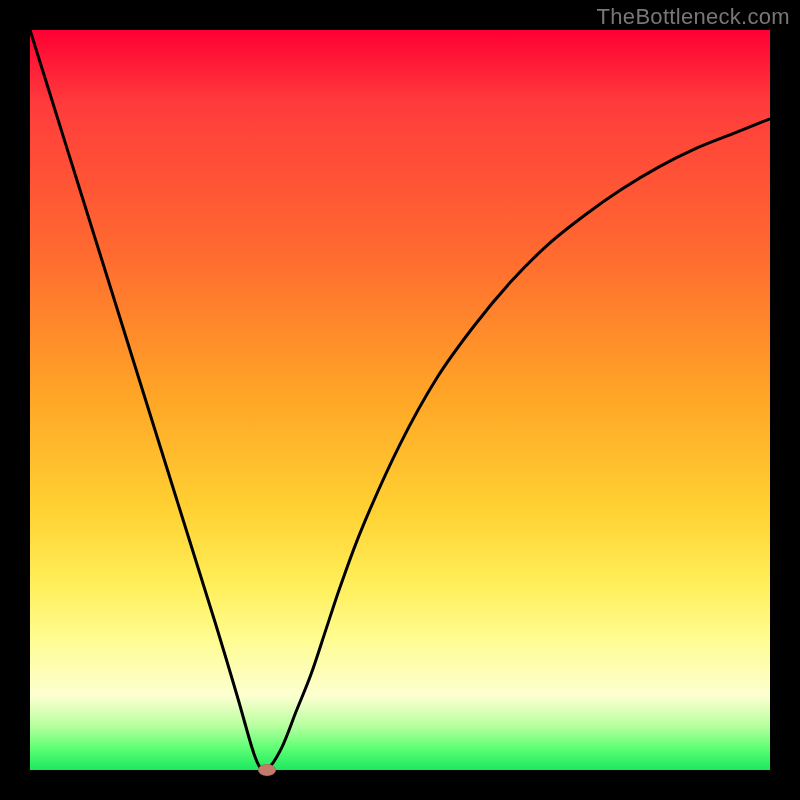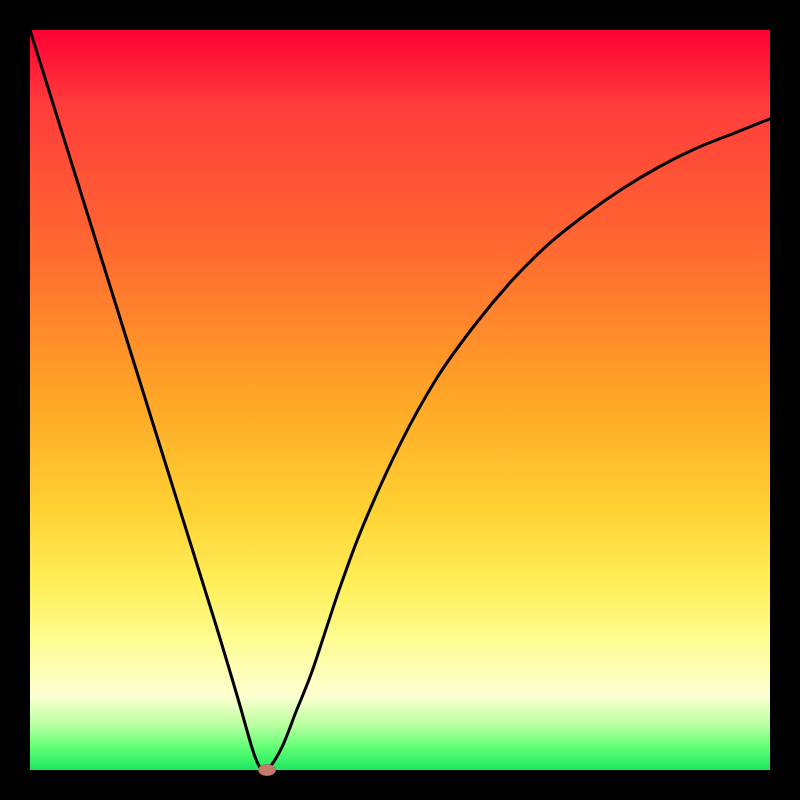--- a/index.html
+++ b/index.html
@@ -62,20 +62,21 @@
     height: 12px;
     border-radius: 50%;
     background: #c47a6a;
     box-shadow: 0 0 0 0.5px rgba(0,0,0,0.15) inset;
   }
 </style>
 </head>
 <body>
 
 <div class="frame">
+  <div class="watermark">TheBottleneck.com</div>
 
   <div class="plot-area">
     <svg class="curve" viewBox="0 0 740 740" preserveAspectRatio="none">
       <path fill="none" stroke="#000000" stroke-width="3" d="M 0,0 C 6.166666666666667,19.73333333333333 24.666666666666664,78.93333333333331 37,118.39999999999998 C 49.333333333333336,157.86666666666665 61.666666666666664,197.3333333333333 74,236.79999999999995 C 86.33333333333333,276.26666666666665 98.66666666666667,315.7333333333333 111,355.2 C 123.33333333333333,394.6666666666667 135.66666666666666,434.1333333333333 148,473.6 C 160.33333333333334,513.0666666666667 175.13333333333333,559.9333333333334 185,592 C 194.86666666666667,624.0666666666666 201.03333333333336,645.0333333333333 207.20000000000002,666 C 213.36666666666667,686.9666666666667 218.3,706.0833333333333 222,717.8 C 225.7,729.5166666666667 226.93333333333334,732.5999999999999 229.4,736.3 C 231.86666666666667,740 233.10000000000002,743.0833333333334 236.8,740 C 240.5,736.9166666666666 246.66666666666669,727.6666666666666 251.60000000000002,717.8 C 256.53333333333336,707.9333333333333 261.46666666666664,693.1333333333333 266.4,680.8 C 271.3333333333333,668.4666666666666 276.26666666666665,657.3666666666666 281.2,643.8 C 286.1333333333333,630.2333333333333 291.06666666666666,614.1999999999999 296,599.4 C 300.93333333333334,584.6 304.6333333333333,572.2666666666667 310.8,555 C 316.9666666666667,537.7333333333333 323.1333333333333,519.2333333333333 333,495.79999999999995 C 342.8666666666667,472.3666666666666 357.66666666666663,439.06666666666666 370,414.4 C 382.33333333333337,389.7333333333333 394.66666666666674,367.5333333333333 407.00000000000006,347.79999999999995 C 419.33333333333337,328.0666666666666 431.6666666666667,312.0333333333333 444,296 C 456.3333333333333,279.9666666666667 468.6666666666667,265.16666666666663 481,251.59999999999997 C 493.3333333333333,238.0333333333333 505.6666666666667,225.70000000000002 518,214.60000000000002 C 530.3333333333334,203.50000000000003 542.6666666666666,194.25 555,185 C 567.3333333333334,175.75 579.6666666666666,167.11666666666667 592,159.10000000000002 C 604.3333333333334,151.08333333333337 616.6666666666666,143.68333333333342 629,136.9000000000001 C 641.3333333333334,130.11666666666676 653.6666666666666,123.94999999999999 666,118.39999999999998 C 678.3333333333334,112.84999999999997 690.6666666666666,108.53333333333336 703,103.60000000000002 C 715.3333333333334,98.66666666666669 733.8333333333334,91.26666666666664 740,88.79999999999995 " id="curve-path"></path>
     </svg>
     <div class="min-marker" id="min-marker" style="left: 227.8px; top: 734px; background: rgb(196, 122, 106);"></div>
   </div>
 </div>
 
 </body></html>

